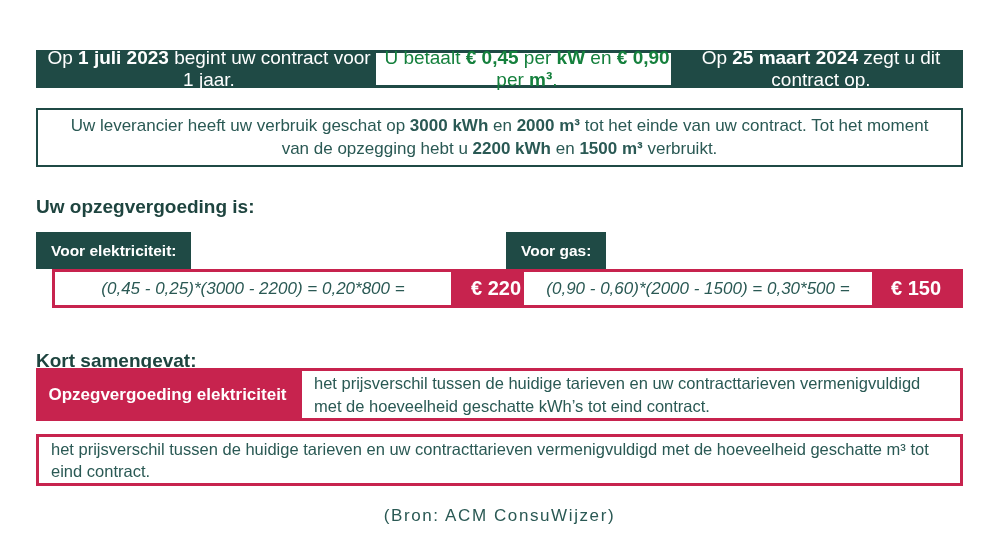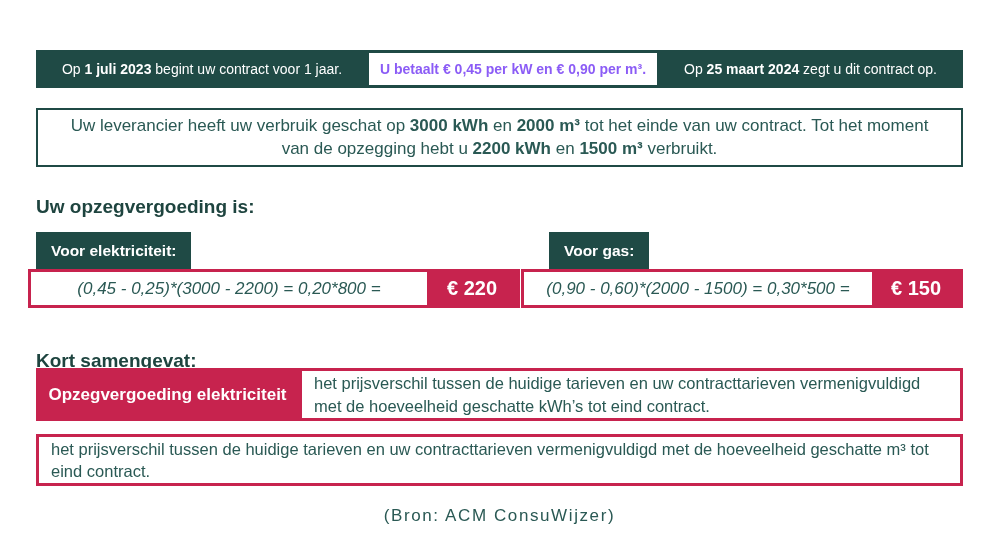--- a/index.html
+++ b/index.html
@@ -6,25 +6,25 @@
   body{font-family:"Liberation Sans", sans-serif;}
   .page{position:relative;width:999px;height:551px;background:#fff;overflow:hidden;}
   .b{font-weight:700;}
 
   .heading{position:absolute;left:36px;font-weight:700;color:#1e443f;font-size:19px;}
 
   
   .topbar{position:absolute;left:36px;top:50px;width:927px;height:38px;
           background:#1f4a45;display:flex;align-items:stretch;}
   .topbar .cell{display:flex;align-items:center;justify-content:center;
-          font-size:14px;color:#ffffff;text-align:center;}
+          font-size:19px;color:#ffffff;text-align:center;padding-left:7px;}
   .cell-start{width:332px;}
   .cell-price{width:288px;background:#ffffff;color:#1f4a45 !important;margin:3px 0;
           border-left:1px solid #1f4a45;border-right:1px solid #1f4a45;}
-  .cell-price span{color:#8b5cf6;font-weight:bold;}
+  .cell-price span{color:#15803d;}
   .cell-cancel{flex:1;}
 
   
   .estimate{position:absolute;left:36px;top:108px;width:927px;height:59px;
           border:2px solid #1f4a45;box-sizing:border-box;background:#fff;
           display:flex;align-items:center;justify-content:center;}
   .estimate-inner{max-width:885px;text-align:center;font-size:17px;color:#2a5954;line-height:1.32;}
 
   
   .tab{position:absolute;top:232px;height:37px;background:#1f4a45;color:#fff;
@@ -69,26 +69,26 @@
 
   <div class="estimate">
     <div class="estimate-inner"><span>Uw leverancier heeft uw verbruik geschat op </span><span class="b">3000 kWh</span><span> en </span><span class="b">2000 m³</span><span> tot het einde van uw contract. Tot het moment van de opzegging hebt u </span><span class="b">2200 kWh</span><span> en </span><span class="b">1500 m³</span><span> verbruikt.</span></div>
   </div>
 
   <div class="heading" style="top:196px;">Uw opzegvergoeding is:</div>
 
   <div class="tab" style="left:36px;">
     <span>Voor elektriciteit:</span>
   </div>
-  <div class="formula-row" style="left:28px;width:492px;">
+  <div class="formula-row" style="left:52px;width:492px;">
     <div class="formula">(0,45 - 0,25)*(3000 - 2200) = 0,20*800 =</div>
     <div class="result" style="width:90px;">€ 220</div>
   </div>
 
-  <div class="tab" style="left:549px;">
+  <div class="tab" style="left:506px;">
     <span>Voor gas:</span>
   </div>
   <div class="formula-row" style="left:521px;width:442px;">
     <div class="formula">(0,90 - 0,60)*(2000 - 1500) = 0,30*500 =</div>
     <div class="result" style="width:88px;">€ 150</div>
   </div>
 
   <div class="heading" style="top:350px;">Kort samengevat:</div>
 
   <div class="summary-row" style="top:368px;height:53px;">

